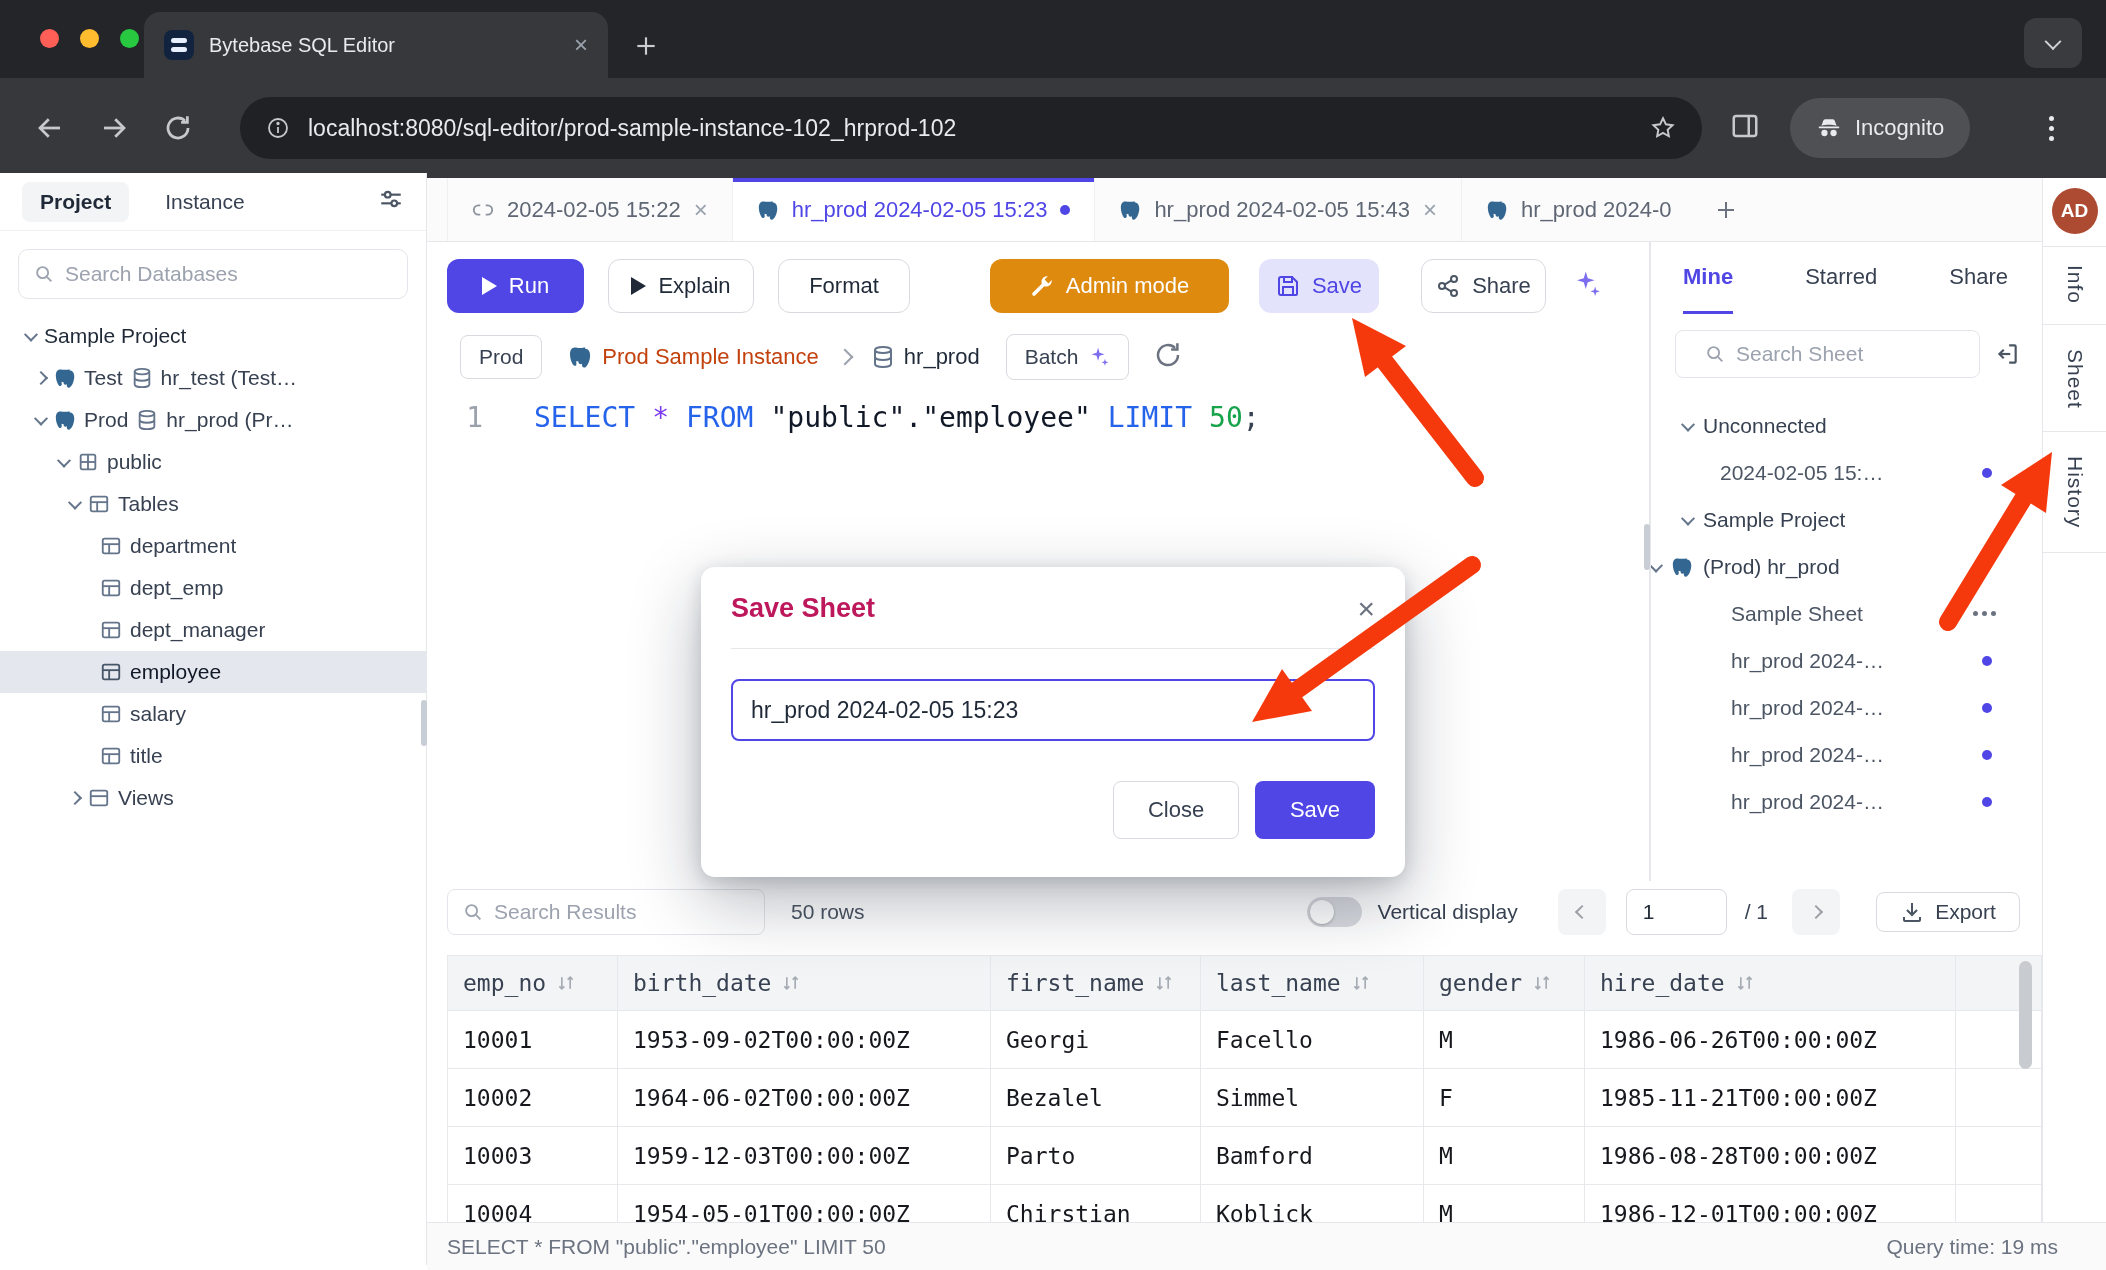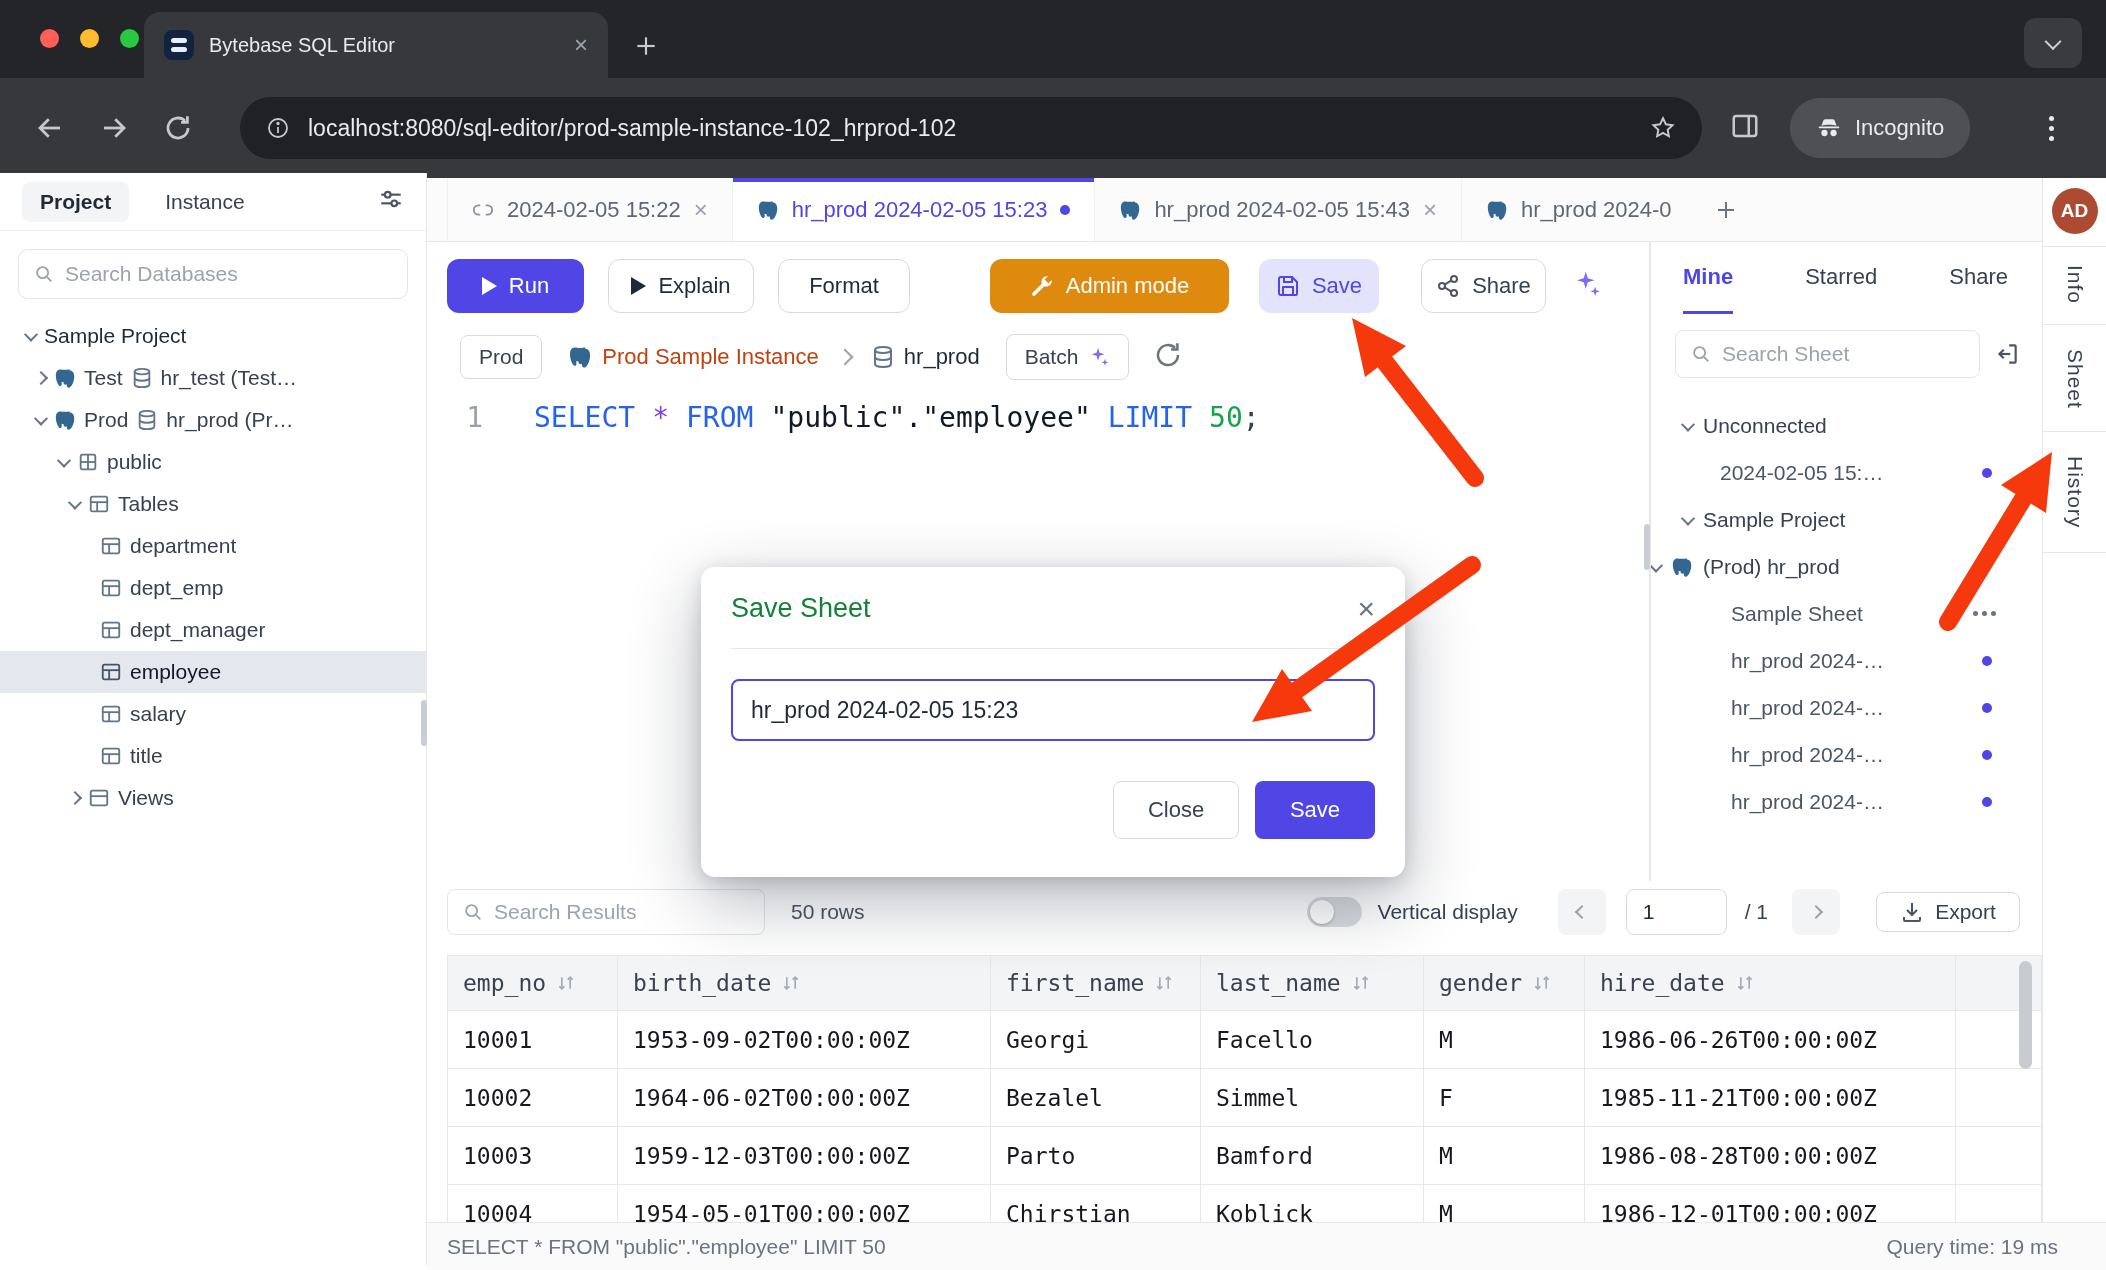--- a/index.html
+++ b/index.html
@@ -83,21 +83,21 @@
   .tok{margin-right:17px}
   .k{color:#2563eb}.op{color:#7c3aed}.num{color:#16a34a}.pc{color:#374151;margin-right:0}
   .num{margin-right:0}
 
   
   .spanel{position:absolute;left:1650px;top:242px;width:392px;height:639px;background:#fff;border-left:1px solid #e5e7eb;overflow:hidden}
   .sp-tabs{display:flex;align-items:stretch;height:72px;padding:0 34px 0 32px;justify-content:space-between;font-size:22px;color:#374151}
   .sp-tab{display:flex;align-items:center;border-bottom:3px solid transparent}
   .sp-tab.active{color:#4f46e5;font-weight:600;border-color:#4f46e5}
   .sp-search{margin:16px 22px 0 24px;display:flex;align-items:center;gap:14px}
-  .sp-box{flex:1;height:48px;border:1px solid #e2e5e9;border-radius:8px;display:flex;align-items:center;gap:10px;padding:0 14px}
+  .sp-box{flex:1;height:48px;border:1px solid #e2e5e9;border-radius:8px;display:flex;align-items:center;gap:10px;padding:0 28px}
   .sp-box input{border:0;outline:0;width:100%;font-size:21px;color:#374151;font-family:inherit}
   .sp-box input::placeholder{color:#9ca3af}
   .srow{height:47px;display:flex;align-items:center;gap:10px;font-size:21px;color:#4b5563;white-space:nowrap}
   .srow .lbl{overflow:hidden;text-overflow:ellipsis}
   .srow.grp{color:#374151}
   .dot-r{margin-left:auto;margin-right:50px}
   .more{margin-left:auto;margin-right:46px;display:flex;gap:4px}
   .more i{width:5px;height:5px;border-radius:50%;background:#6b7280}
 
   
@@ -127,21 +127,21 @@
   .rrow .cell:first-child{border-left:1px solid #e6e8eb}
   .res-scroll{position:absolute;right:10px;top:80px;width:13px;height:108px;background:#c8cbd0;border-radius:7px}
 
   
   .statusbar{position:absolute;left:427px;top:1222px;width:1679px;height:48px;background:#fafafa;border-top:1px solid #e5e7eb;display:flex;align-items:center;justify-content:space-between;padding:0 48px 0 20px;font-size:21px;color:#6b7280;z-index:6}
 
   
   .modal{position:absolute;left:701px;top:567px;width:704px;height:310px;background:#fff;border-radius:14px;z-index:40;
     box-shadow:0 24px 70px rgba(15,23,42,.30),0 4px 18px rgba(15,23,42,.16);padding:26px 30px 0}
   .m-head{display:flex;align-items:center;justify-content:space-between}
-  .m-title{font-size:27px;font-weight:400;color:#15803d}
+  .m-title{font-size:27px;font-weight:700;color:#be185d}
   .m-x{font-size:30px;color:#6b7280;line-height:1;background:none;border:0;cursor:pointer}
   .m-div{height:1px;background:#e5e7eb;margin-top:24px}
   .m-input{margin-top:30px;width:100%;height:62px;border:2px solid #4f46e5;border-radius:8px;padding:0 18px;font-size:23px;color:#1f2937;outline:none;font-family:inherit}
   .m-foot{margin-top:40px;display:flex;justify-content:flex-end;gap:16px}
   .m-close{width:126px;height:58px;border:1px solid #d7dadf;border-radius:8px;background:#fff;font-size:22px;color:#374151;font-family:inherit}
   .m-save{width:120px;height:58px;border:0;border-radius:8px;background:#4f46e5;color:#fff;font-size:22px;font-weight:500;font-family:inherit}
 
   .arrows{position:absolute;left:0;top:0;z-index:60;pointer-events:none}
 </style>
 </head>

